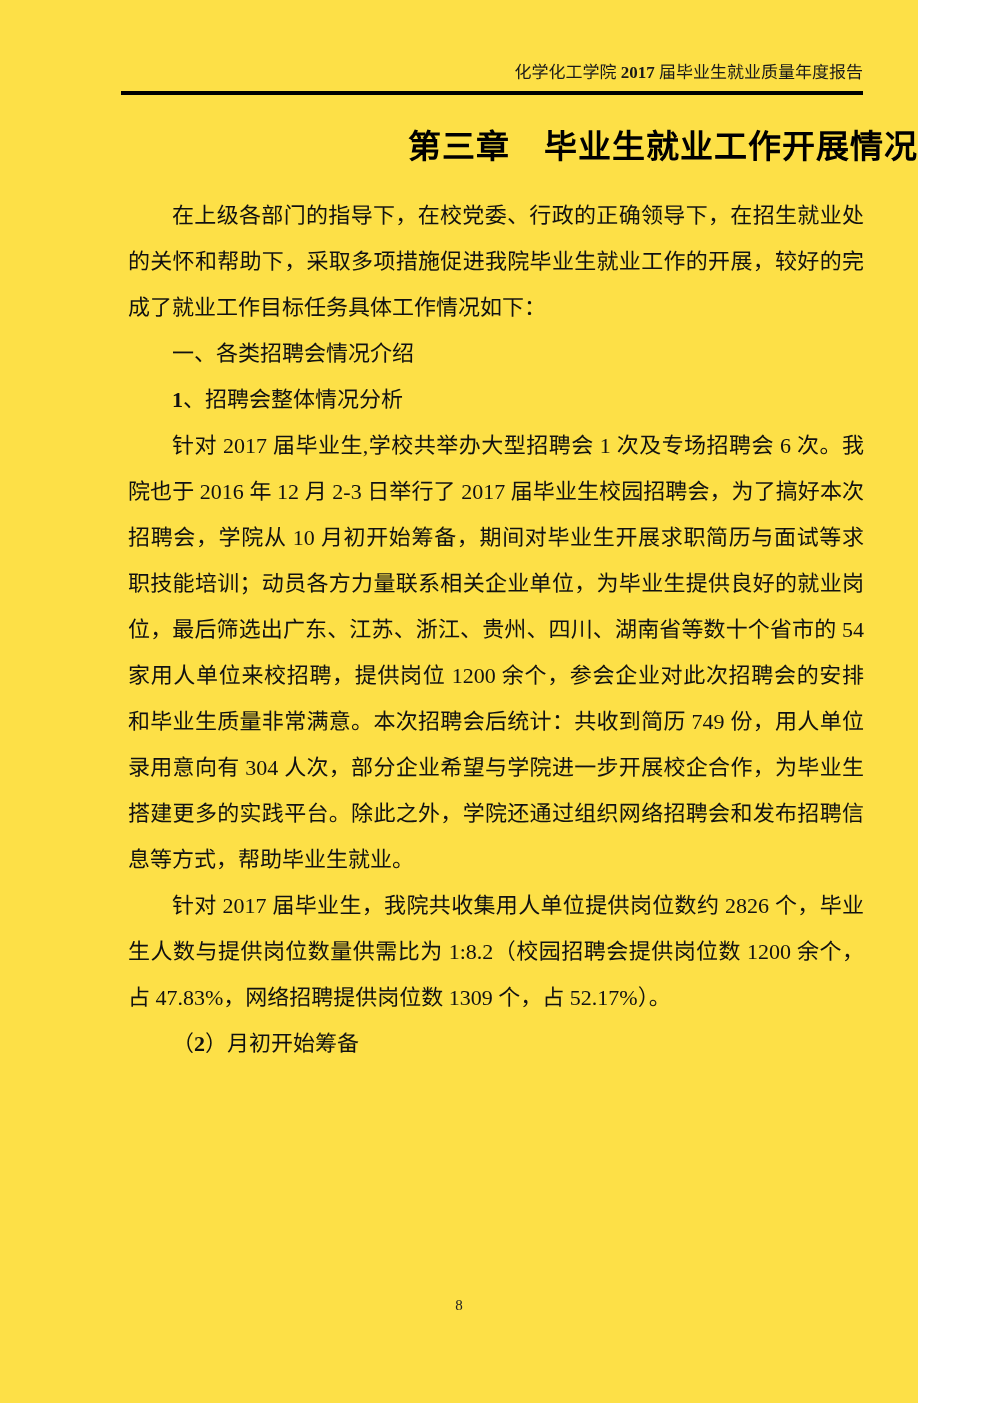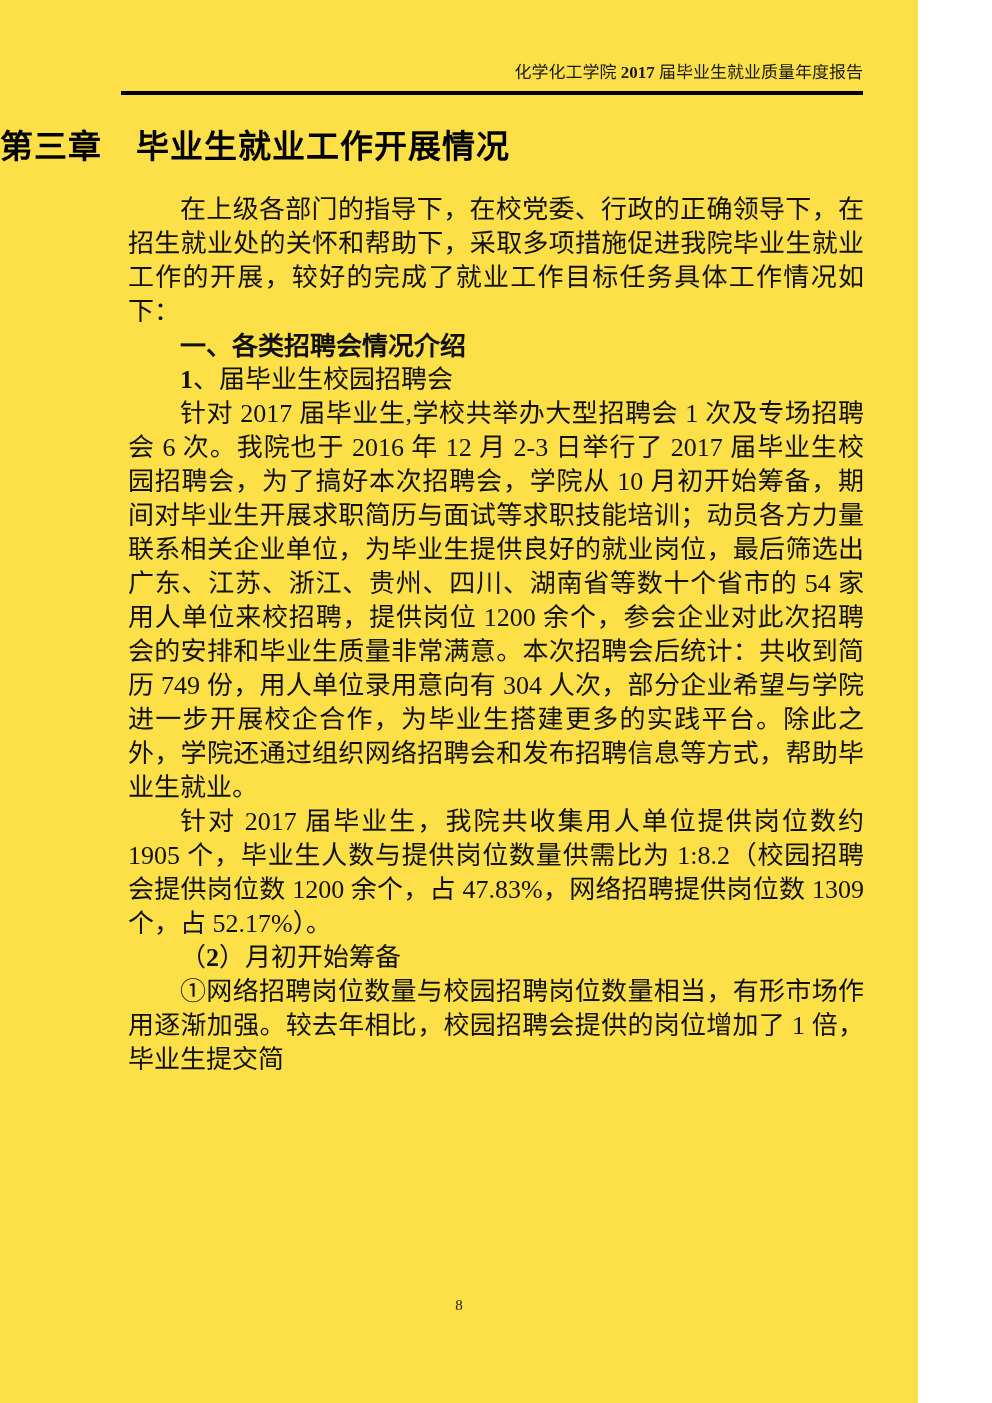--- a/index.html
+++ b/index.html
@@ -32,45 +32,45 @@
   }
   .running-header .bold-num {
     font-weight: 700;
   }
   .chapter-title {
     position: absolute;
     left: 0;
     top: 125px;
     width: 100%;
     margin: 0;
-    text-align: left;
+    text-align: right;
     font-family: "Liberation Sans", "DejaVu Sans", sans-serif;
     font-weight: 700;
     font-size: 33px;
     line-height: 44px;
     color: #000000;
     letter-spacing: 1px;
   }
   .body-text {
     position: absolute;
     left: 128px;
     top: 193px;
     width: 736px;
-    font-size: 26px;
-    line-height: 34px;
+    font-size: 22px;
+    line-height: 46px;
     text-align: justify;
   }
   .body-text p {
     margin: 0;
     padding: 0;
     text-indent: 2em;
   }
   .heading-sans {
     font-family: "Liberation Sans", "DejaVu Sans", sans-serif;
-    font-weight: 700;
+    font-weight: 400;
   }
   .bold-num {
     font-weight: 700;
   }
   .page-number {
     position: absolute;
     left: 0;
     top: 1295px;
     width: 100%;
     text-align: center;
@@ -89,29 +89,28 @@
   </div>
 
   <h1 class="chapter-title">第三章　毕业生就业工作开展情况</h1>
 
   <div class="body-text">
 
     <p>在上级各部门的指导下，在校党委、行政的正确领导下，在招生就业处的关怀和帮助下，采取多项措施促进我院毕业生就业工作的开展，较好的完成了就业工作目标任务具体工作情况如下：</p>
 
     <p class="heading-sans">一、各类招聘会情况介绍</p>
 
-    <p><span class="bold-num">1</span><span>、届毕业生校园招聘会</span></p>
+    <p><span class="bold-num">1</span><span>、招聘会整体情况分析</span></p>
 
     <p>针对 2017 届毕业生,学校共举办大型招聘会 1 次及专场招聘会 6 次。我院也于 2016 年 12 月 2-3 日举行了 2017 届毕业生校园招聘会，为了搞好本次招聘会，学院从 10 月初开始筹备，期间对毕业生开展求职简历与面试等求职技能培训；动员各方力量联系相关企业单位，为毕业生提供良好的就业岗位，最后筛选出广东、江苏、浙江、贵州、四川、湖南省等数十个省市的 54 家用人单位来校招聘，提供岗位 1200 余个，参会企业对此次招聘会的安排和毕业生质量非常满意。本次招聘会后统计：共收到简历 749 份，用人单位录用意向有 304 人次，部分企业希望与学院进一步开展校企合作，为毕业生搭建更多的实践平台。除此之外，学院还通过组织网络招聘会和发布招聘信息等方式，帮助毕业生就业。</p>
 
 
 
-    <p>针对 2017 届毕业生，我院共收集用人单位提供岗位数约 1905 个，毕业生人数与提供岗位数量供需比为 1:8.2（校园招聘会提供岗位数 1200 余个，占 47.83%，网络招聘提供岗位数 1309 个，占 52.17%）。</p>
+    <p>针对 2017 届毕业生，我院共收集用人单位提供岗位数约 2826 个，毕业生人数与提供岗位数量供需比为 1:8.2（校园招聘会提供岗位数 1200 余个，占 47.83%，网络招聘提供岗位数 1309 个，占 52.17%）。</p>
 
     <p><span>（</span><span class="bold-num">2</span><span>）月初开始筹备</span></p>
 
-    <p>①网络招聘岗位数量与校园招聘岗位数量相当，有形市场作用逐渐加强。较去年相比，校园招聘会提供的岗位增加了 1 倍，毕业生提交简</p>
 
   </div>
 
   <div class="page-number">8</div>
 
 </div>
 
 </body></html>

